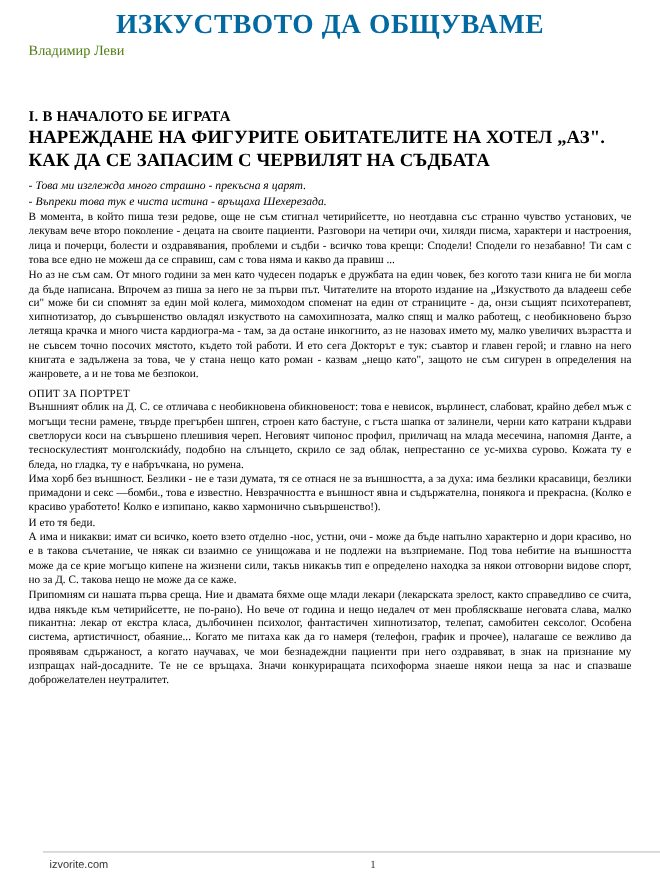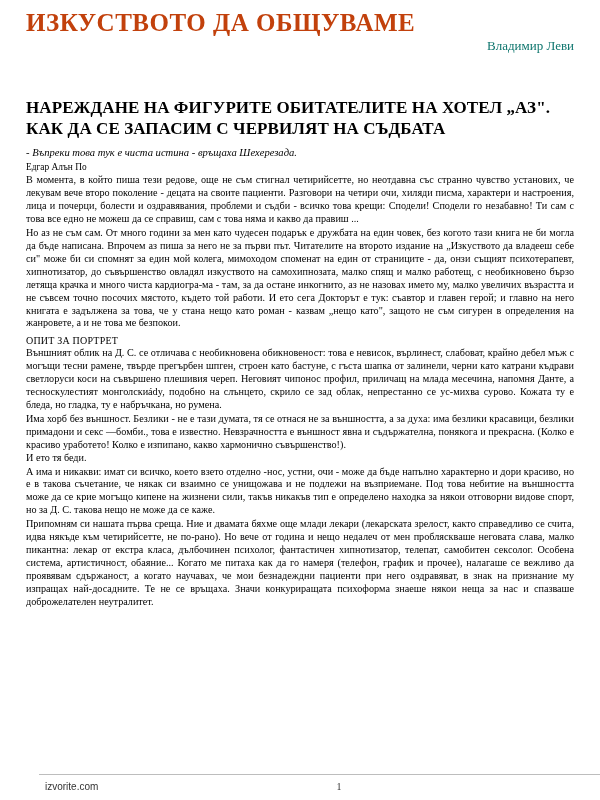--- a/index.html
+++ b/index.html
@@ -16,34 +16,34 @@
     position: relative;
   }
   .page {
     width: 600px;
     height: 800px;
     box-sizing: border-box;
     padding: 8px 26px 0 26px;
     position: relative;
   }
   .book-title {
-    text-align: left;
+    text-align: center;
     font-family: "Liberation Serif", serif;
     font-weight: bold;
     font-size: 25px;
-    color: #c2410c;
+    color: #0369a1;
     letter-spacing: 0.5px;
     margin: 2px 0 2px 0;
     line-height: 1.05;
   }
   .book-author {
-    text-align: right;
+    text-align: left;
     font-family: "Liberation Serif", serif;
     font-size: 13px;
-    color: #0f766e;
+    color: #4d7c0f;
     margin: 0 0 10px 0;
   }
   .spacer-big { height: 34px; }
   .chapter-title {
     font-weight: bold;
     font-size: 13.5px;
     margin: 0 0 1px 0;
     letter-spacing: 0.2px;
   }
   .chapter-sub {
@@ -122,25 +122,26 @@
 
 <div class="page">
 
   <div class="content">
 
     <div class="book-title">ИЗКУСТВОТО ДА ОБЩУВАМЕ</div>
     <div class="book-author">Владимир Леви</div>
 
     <div class="spacer-big"></div>
 
+    <div class="chapter-title">I. В НАЧАЛОТО БЕ ИГРАТА</div>
     <div class="chapter-sub">НАРЕЖДАНЕ НА ФИГУРИТЕ ОБИТАТЕЛИТЕ НА ХОТЕЛ „АЗ". КАК ДА СЕ ЗАПАСИМ С ЧЕРВИЛЯТ НА СЪДБАТА</div>
 
+    <div class="dlg">-  Това ми изглежда много страшно - прекъсна я царят.</div>
     <div class="dlg">-  Въпреки това тук е чиста истина - връщаха Шехерезада.</div>
 
-    <div class="byline">Едгар Алън По</div>
 
     <p class="body first">В момента, в който пиша тези редове, още не съм стигнал четирийсетте, но неотдавна със странно чувство установих, че лекувам вече второ поколение - децата на своите пациенти. Разговори на четири очи, хиляди писма, характери и настроения, лица и почерци, болести и оздравявания, проблеми и съдби - всичко това крещи: Сподели! Сподели го незабавно! Ти сам с това все едно не можеш да се справиш, сам с това няма и какво да правиш ...</p>
     <p class="body">Но аз не съм сам. От много години за мен като чудесен подарък е дружбата на един човек, без когото тази книга не би могла да бъде написана. Впрочем аз пиша за него не за първи път. Читателите на второто издание на „Изкуството да владееш себе си" може би си спомнят за един мой колега, мимоходом споменат на един от страниците - да, онзи същият психотерапевт, хипнотизатор, до съвършенство овладял изкуството на самохипнозата, малко спящ и малко работещ, с необикновено бързо летяща крачка и много чиста кардиогра-ма - там, за да остане инкогнито, аз не назовах името му, малко увеличих възрастта и не съвсем точно посочих мястото, където той работи. И ето сега Докторът е тук: съавтор и главен герой; и главно на него книгата е задължена за това, че у стана нещо като роман - казвам „нещо като", защото не съм сигурен в определения на жанровете, а и не това ме безпокои.</p>
 
     <div class="section-head">ОПИТ ЗА ПОРТРЕТ</div>
 
     <p class="body">Външният облик на Д. С. се отличава с необикновена обикновеност: това е невисок, върлинест, слабоват, крайно дебел мъж с могъщи тесни рамене, твърде прегърбен шпген, строен като бастуне, с гъста шапка от залинели, черни като катрани къдрави светлоруси коси на съвършено плешивия череп. Неговият чипонос профил, приличащ на млада месечина, напомня Данте, а тесноскулестият монголскиády, подобно на слънцето, скрило се зад облак, непрестанно се ус-михва сурово. Кожата ту е бледа, но гладка, ту е набръчкана, но румена.</p>
     <p class="body">Има хорб без външност. Безлики - не е тази думата, тя се отнася не за външността, а за духа: има безлики красавици, безлики примадони и секс —бомби., това е известно. Невзрачността е външност явна и съдържателна, понякога и прекрасна. (Колко е красиво уработето! Колко е изпипано, какво хармонично съвършенство!).</p>
     <p class="body">И ето тя беди.</p>
     <p class="body">А има и никакви: имат си всичко, което взето отделно -нос, устни, очи - може да бъде напълно характерно и дори красиво, но е в такова съчетание, че някак си взаимно се унищожава и не подлежи на възприемане. Под това небитие на външността може да се крие могъщо кипене на жизнени сили, такъв никакъв тип е определено находка за някои отговорни видове спорт, но за Д. С. такова нещо не може да се каже.</p>

